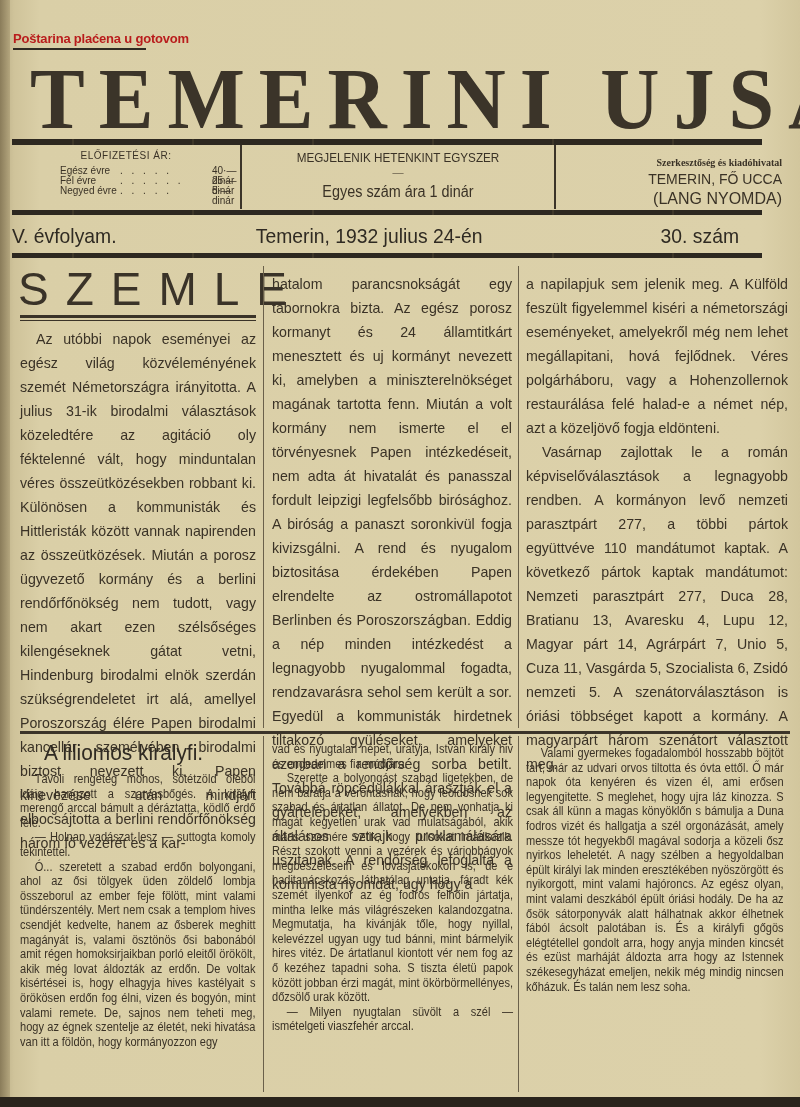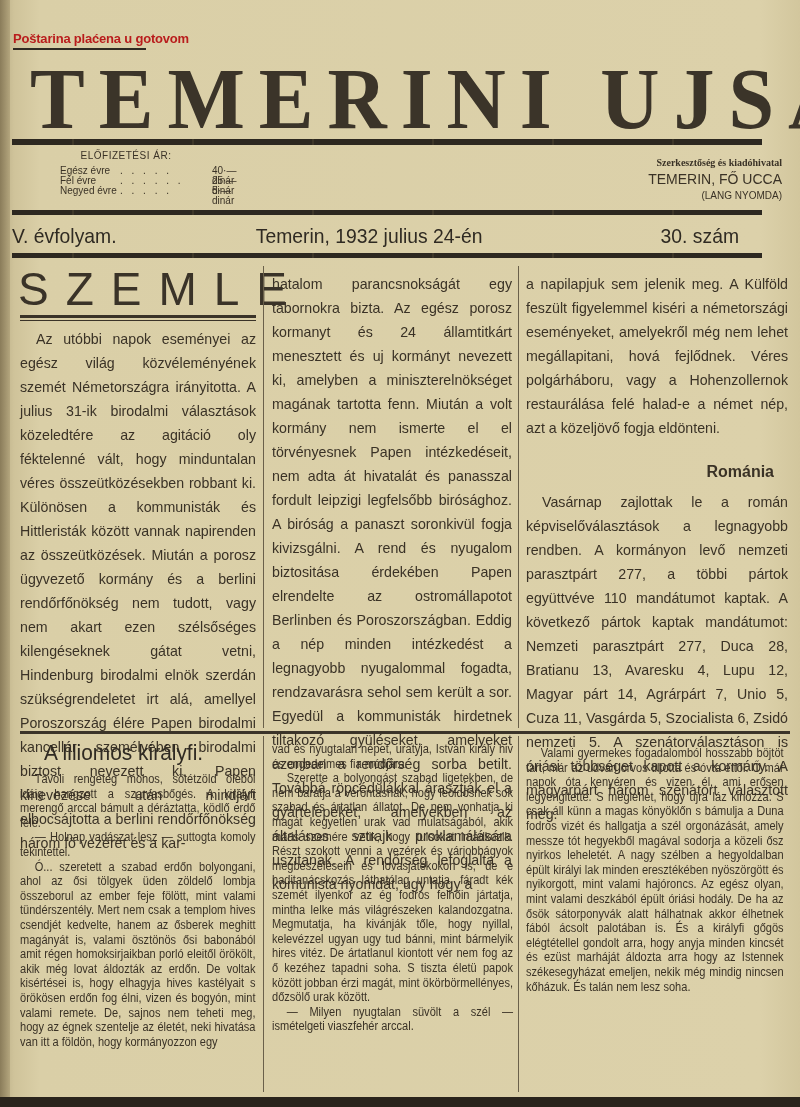--- a/index.html
+++ b/index.html
@@ -32,21 +32,21 @@
   .price-row { position: relative; font-family: "Liberation Sans", sans-serif; font-size: 10px; height: 10px; line-height: 10px; margin-left: 0; }
   .price-row .lbl { position: absolute; left: 0; }
   .price-row .dots { position: absolute; left: 60px; letter-spacing: 3px; }
   .price-row .amt { position: absolute; left: 152px; }
   .price-rows { margin-top: 5px; margin-left: 48px; }
   .freq { font-family: "Liberation Sans", sans-serif; font-size: 13px; margin-top: 5px; transform: scaleX(0.9); }
   .dash { font-size: 11px; line-height: 11px; margin-top: 2px; }
   .single { font-family: "Liberation Sans", sans-serif; font-size: 16px; margin-top: 5px; transform: scaleX(0.9); }
   .office-lbl { font-family: "Liberation Serif", serif; font-size: 10px; margin-top: 12px; font-weight: bold; }
   .office-addr { font-family: "Liberation Sans", sans-serif; font-size: 14px; margin-top: 3px; }
-  .office-press { font-family: "Liberation Sans", sans-serif; font-size: 10px; margin-top: 3px; }
+  .office-press { font-family: "Liberation Sans", sans-serif; font-size: 16px; margin-top: 3px; }
 
   .issue-line { position: absolute; left: 12px; top: 224px; width: 750px; height: 26px; font-family: "Liberation Sans", sans-serif; font-size: 21px; color: #2f2a22; transform: scaleX(0.92); transform-origin: left; }
   .issue-line span { position: absolute; top: 0; white-space: nowrap; }
 
   .col { position: absolute; font-family: Liberation Sans, sans-serif; font-size: 14.2px; line-height: 24px; color: #3a3226; text-align: justify; }
   .col p { text-indent: 16px; }
   .col p.noindent { text-indent: 0; }
   .szemle { position: absolute; left: 18px; top: 266px; width: 240px; font-family: "Liberation Sans", sans-serif; font-size: 46px; letter-spacing: 17px; line-height: 46px; color: #3a3328; font-weight: normal; }
   .szemle-rule1 { position: absolute; left: 20px; top: 315px; width: 236px; height: 3px; background: #3a3328; }
   .szemle-rule2 { position: absolute; left: 20px; top: 320px; width: 236px; height: 1px; background: #3a3328; }
@@ -83,20 +83,25 @@
           <span class="dots">. . . . . .</span>
           <span class="amt">25·— dinár</span>
         </div>
         <div class="price-row">
           <span class="lbl">Negyed évre</span>
           <span class="dots">. . . . .</span>
           <span class="amt">5·— dinár</span>
         </div>
       </div>
     </div>
+    <div class="info-col c2">
+      <div class="freq">MEGJELENIK HETENKINT EGYSZER</div>
+      <div class="dash">—</div>
+      <div class="single">Egyes szám ára 1 dinár</div>
+    </div>
     <div class="info-col c3">
       <div class="office-lbl">Szerkesztőség és kiadóhivatal</div>
       <div class="office-addr">TEMERIN, FŐ UCCA</div>
       <div class="office-press">(LANG NYOMDA)</div>
     </div>
   </div>
 
   <div class="rule-thick" style="top:210px; height:5px;"></div>
 
   <div class="issue-line">
@@ -118,21 +123,20 @@
   <div class="col-divider" style="left:263px; top:266px; height:462px;"></div>
 
   <div class="col" style="left:272px; top:272px; width:240px;">
     <p class="noindent">hatalom parancsnokságát egy tábornokra bizta. Az egész porosz kormanyt és 24 államtitkárt menesztett és uj kormányt nevezett ki, amelyben a miniszterelnökséget magának tartotta fenn. Miután a volt kormány nem ismerte el el törvényesnek Papen intézkedéseit, nem adta át hivatalát és panasszal fordult leipzigi legfelsőbb birósághoz. A biróság a panaszt soronkivül fogja kivizsgálni. A rend és nyugalom biztositása érdekében Papen elrendelte az ostromállapotot Berlinben és Poroszországban. Eddig a nép minden intézkedést a legnagyobb nyugalommal fogadta, rendzavarásra sehol sem került a sor. Egyedül a kommunisták hirdetnek tiltakozó gyüléseket, amelyeket azonban a rendőrség sorba betilt. Továbbá röpcédulákkal árasztják el a gyártelepeket, amelyekben az általános sztrajk proklamálására uszitanak. A rendőrség lefoglalta a komunista nyomdát, ugy hogy a</p>
   </div>
 
   <div class="col-divider" style="left:518px; top:266px; height:462px;"></div>
 
   <div class="col" style="left:526px; top:272px; width:262px;">
     <p class="noindent">a napilapjuk sem jelenik meg. A Külföld feszült figyelemmel kiséri a németországi eseményeket, amelyekről még nem lehet megállapitani, hová fejlődnek. Véres polgárháboru, vagy a Hohenzollernok restaurálása felé halad-e a német nép, azt a közeljövő fogja eldönteni.</p>
-    <div class="sub-head" style="margin-top:20px; margin-bottom:6px;">Románia</div>
     <p>Vasárnap zajlottak le a román képviselőválasztások a legnagyobb rendben. A kormányon levő nemzeti parasztpárt 277, a többi pártok együttvéve 110 mandátumot kaptak. A következő pártok kaptak mandátumot: Nemzeti parasztpárt 277, Duca 28, Bratianu 13, Avaresku 4, Lupu 12, Magyar párt 14, Agrárpárt 7, Unio 5, Cuza 11, Vasgárda 5, Szocialista 6, Zsidó nemzeti 5. A szenátorválasztáson is óriási többséget kapott a kormány. A magyarpárt három szenátort választott meg.</p>
   </div>
 
   <div class="rule-thin" style="top:731px; height:3px; left:20px; width:770px;"></div>
 
   <div class="story-title">A liliomos királyfi.</div>
 
   <div class="col story" style="left:20px; top:772px; width:256px;">
     <p>Távoli rengeteg mohos, sötétzöld öléből idáig hangzott a szarvasbőgés. A királyfi merengő arccal bámult a déráztatta, ködlő erdő felé.</p>
     <p>— Holnap vadászat lesz — suttogta komoly tekintettel.</p>

